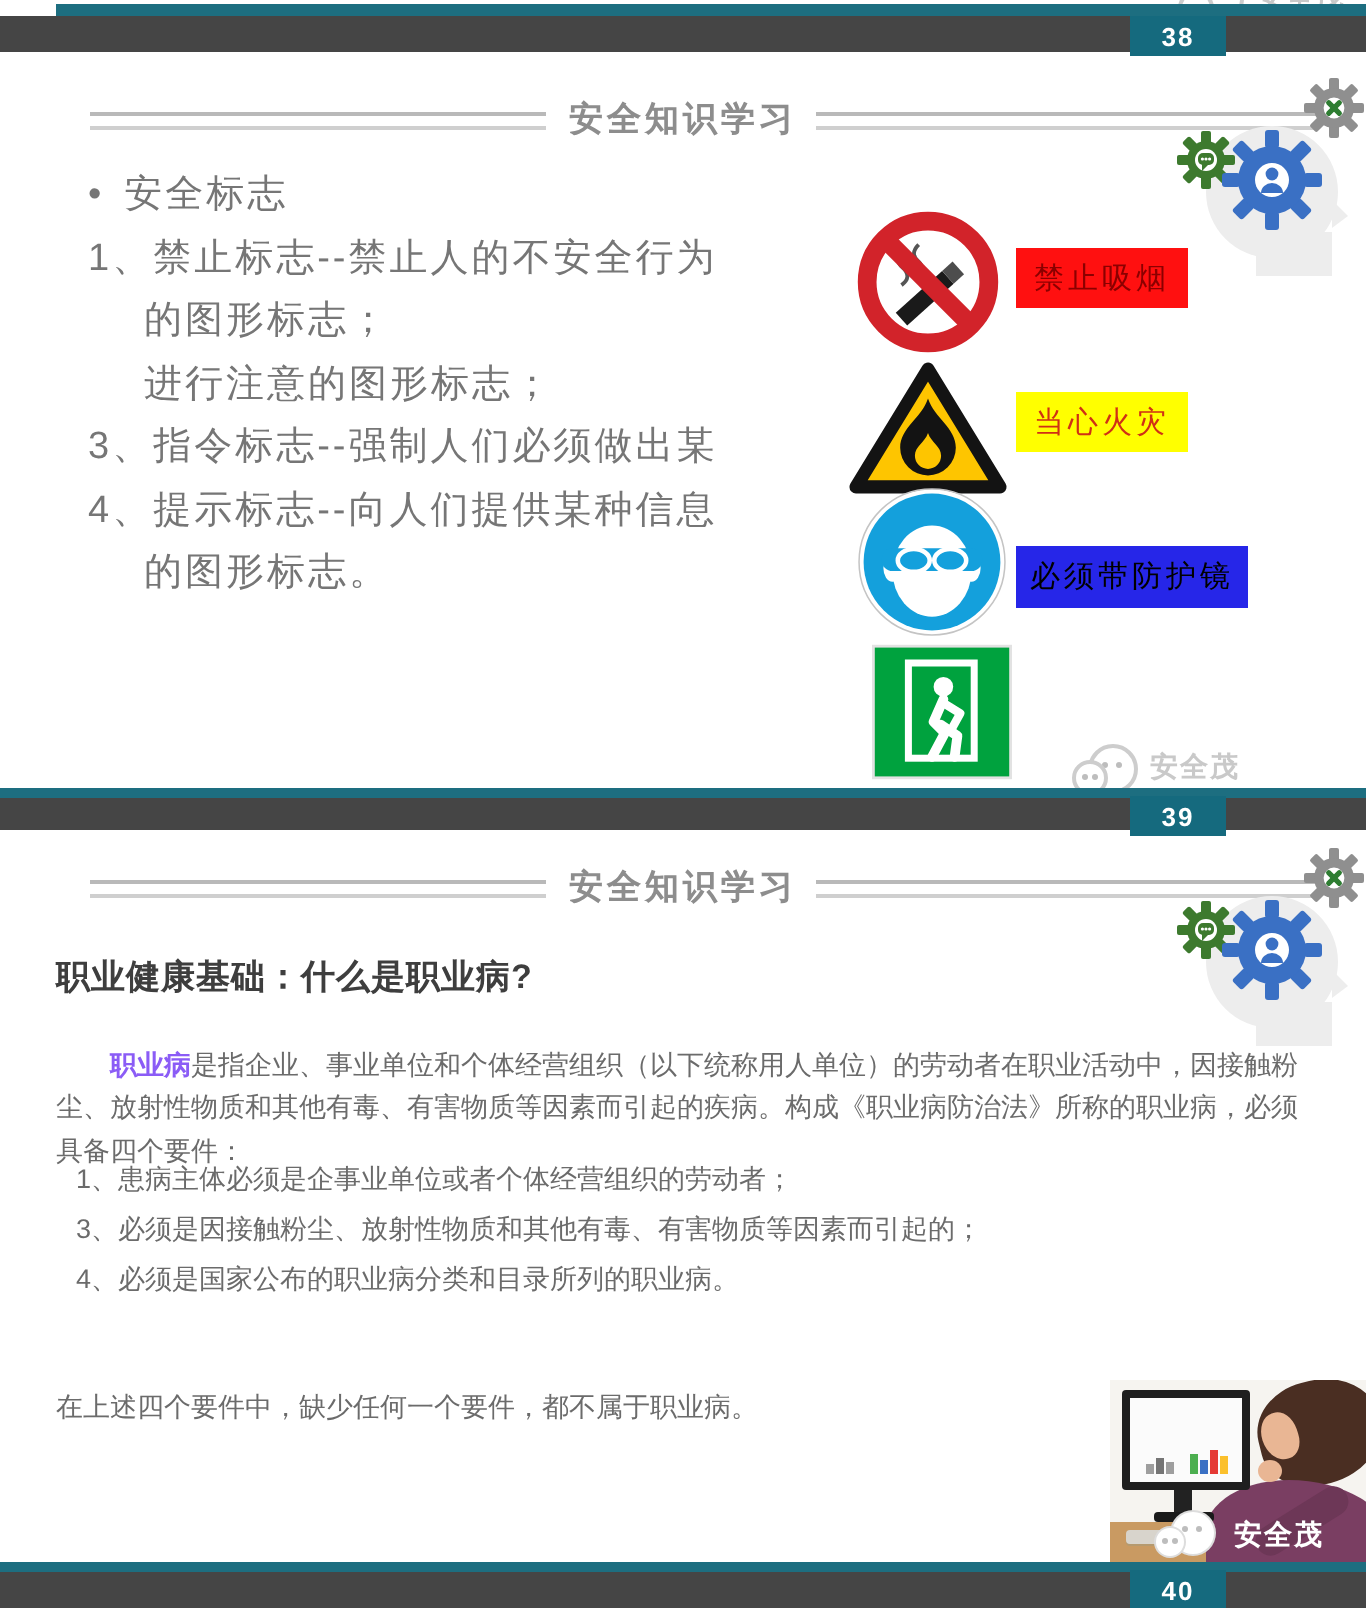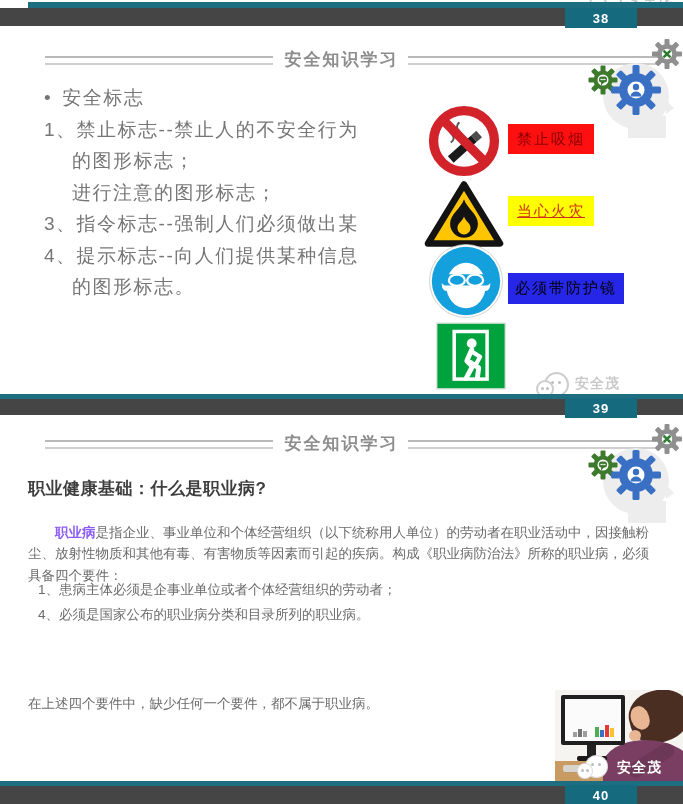--- a/index.html
+++ b/index.html
@@ -4,21 +4,21 @@
 <style>
   html,body { margin:0; padding:0; background:#fff; }
   .page {
     position:relative; width:683px; height:804px; overflow:hidden;
     background:#fff; font-family:"Liberation Sans","DejaVu Sans",sans-serif;
   }
   
   .teal-bar { position:absolute; background:#1d6e80; z-index:3; }
   .gray-bar { position:absolute; left:0; right:0; background:#454545; z-index:3; }
   .page-badge {
-    position:absolute; width:72px; height:20px; background:#156a7e; color:#fff;
+    position:absolute; width:48px; height:20px; background:#156a7e; color:#fff;
     font-size:13px; font-weight:bold; display:flex; align-items:center; justify-content:center;
     z-index:4; letter-spacing:1px;
   }
   
   .title-row { position:absolute; left:0; right:0; height:22px; z-index:1; }
   .rule { position:absolute; height:5px; border-top:2px solid #b9b9b9; border-bottom:2px solid #cfcfcf; top:8px; }
   .slide-title {
     position:absolute; left:0; right:0; text-align:center; top:0;
     font-size:17px; font-weight:bold; color:#8d8d8d; letter-spacing:2px;
   }
@@ -28,21 +28,21 @@
   .s1-text { position:absolute; left:44px; top:82px; width:395px; font-size:19px; line-height:31.5px; color:#767676; letter-spacing:1.5px; }
   .s1-text .cont { padding-left:28px; }
   .bullet-line .dot { margin-right:10px; color:#767676; }
   
   .sign-icon { position:absolute; z-index:1; }
   .sign-label {
     position:absolute; display:flex; align-items:center; justify-content:center;
     font-size:15px; letter-spacing:2px; z-index:1;
   }
   .lab-red    { left:508px; top:124px; width:86px; height:30px; background:#ff1010; color:#8b0000; }
-  .lab-yellow { left:508px; top:196px; width:86px; height:30px; background:#ffff00; color:#d03015;text-decoration:underline; }
+  .lab-yellow { left:508px; top:196px; width:86px; height:30px; background:#ffff00; color:#d03015; }
   .lab-blue   { left:508px; top:273px; width:116px; height:31px; background:#2626e8; color:#000; }
   .lab-green  { left:508px; top:344px; width:86px; height:30px; background:#00cc44; color:#0b3d16; }
   
   .wm { position:absolute; display:flex; align-items:center; gap:5px; z-index:2; }
   .wm-icon { position:relative; width:34px; height:24px; }
   .wm-icon .c1, .wm-icon .c2 { position:absolute; border-radius:50%; background:#fff; }
   .wm-gray .c1 { left:8px; top:0; width:21px; height:21px; border:2px solid #cdcdcd; }
   .wm-gray .c2 { left:0; top:8px; width:14px; height:14px; border:2px solid #cdcdcd; }
   .wm-gray .wm-text { color:#c9c9c9; }
   .wm-white .c1 { left:8px; top:0; width:21px; height:21px; box-shadow:0 0 0 1px #ddd; }
@@ -297,20 +297,21 @@
       </g>
     </svg>
   </div>
 
   <div class="s2-heading">职业健康基础：什么是职业病?</div>
 
   <p class="s2-para"><b>职业病</b><span>是指企业、事业单位和个体经营组织（以下统称用人单位）的劳动者在职业活动中，因接触粉尘、放射性物质和其他有毒、有害物质等因素而引起的疾病。构成《职业病防治法》所称的职业病，必须具备四个要件：</span></p>
 
   <div class="s2-items">
     <div>1、患病主体必须是企事业单位或者个体经营组织的劳动者；</div>
+    <div>3、必须是因接触粉尘、放射性物质和其他有毒、有害物质等因素而引起的；</div>
     <div>4、必须是国家公布的职业病分类和目录所列的职业病。</div>
   </div>
 
   <div class="s2-foot">在上述四个要件中，缺少任何一个要件，都不属于职业病。</div>
 
   <div class="photo">
     <div class="desk"></div>
     <div class="hair"></div>
     <div class="face"></div>
     <div class="sweater"></div>

